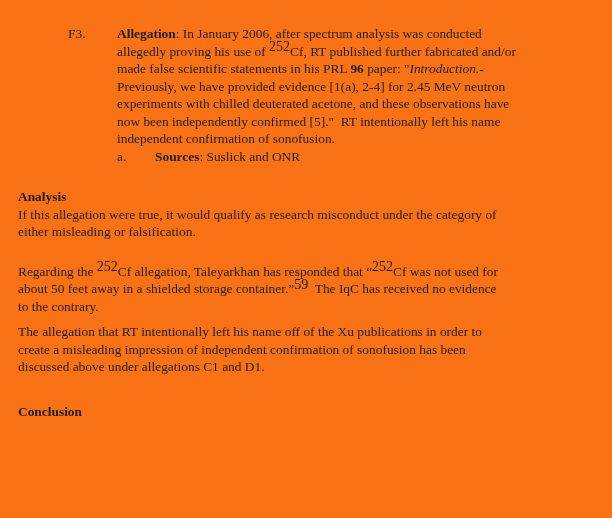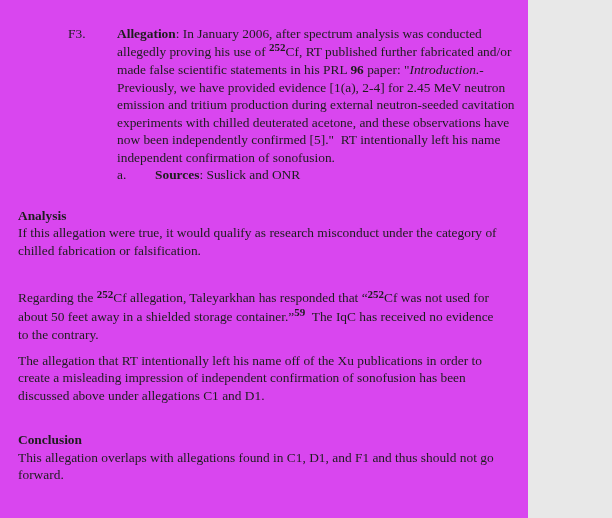--- a/index.html
+++ b/index.html
@@ -1,86 +1,81 @@
 <!DOCTYPE html>
 <html><head>
 <meta charset="utf-8">
 <style>
   html,body { margin:0; padding:0; background:#e8e8e8; }
   .page {
     position: relative;
-    width: 528px;
+    width: 612px;
     height: 518px;
-    background: #d946ef;
+    background: #f97316;
     box-sizing: border-box;
     padding: 25px 20px 0 18px;
     font-family: "Liberation Serif", "DejaVu Serif", serif;
     font-size: 13.4px;
     line-height: 17.5px;
     color: #1d1d1d;
     overflow: hidden;
   }
   .line { white-space: pre; }
   .b { font-weight: bold; font-family: Liberation Serif, serif; }
   .i { font-style: italic; }
-  .sup { font-size: 11px; position: relative; top: -4.5px; letter-spacing: 0; font-weight: bold; }
+  .sup { font-size: 14px; position: relative; top: -4.5px; letter-spacing: 0; }
   .hanging { display: flex; margin-left: 50px; }
   .hang-marker { width: 49px; flex: none; }
   .subitem { display: flex; white-space: pre; }
   .sub-marker { width: 38px; flex: none; }
   .heading { font-weight: bold; }
   .sec-analysis { margin-top: 23px; }
-  .para-2 { margin-top: 30px; }
+  .para-2 { margin-top: 22px; }
   .para-3 { margin-top: 8px; }
   .sec-conclusion { margin-top: 27px; }
 </style>
 </head>
 <body>
 
 <div class="page">
 
   <div class="hanging">
     <div class="hang-marker">F3.</div>
     <div class="hang-body">
       <div>
           <div class="line"><span class="b">Allegation</span><span>: In January 2006, after spectrum analysis was conducted</span></div>
           <div class="line"><span>allegedly proving his use of </span><span class="sup">252</span><span>Cf, RT published further fabricated and/or</span></div>
           <div class="line"><span>made false scientific statements in his PRL </span><span class="b">96</span><span> paper: "</span><span class="i">Introduction.-</span></div>
           <div class="line"><span>Previously, we have provided evidence [1(a), 2-4] for 2.45 MeV neutron</span></div>
-          <div class="line"><span>emission and tritium production during external neutron-seeded cavitation</span></div>
           <div class="line"><span>experiments with chilled deuterated acetone, and these observations have</span></div>
           <div class="line"><span>now been independently confirmed [5]."  RT intentionally left his name</span></div>
           <div class="line"><span>independent confirmation of sonofusion.</span></div>
         </div>
       <div class="subitem">
         <span class="sub-marker">a.</span>
         <span><span class="b">Sources</span><span>: Suslick and ONR</span></span>
       </div>
     </div>
   </div>
 
   <div class="sec-analysis">
     <div class="heading">Analysis</div>
     <div class="para-1">
         <div class="line"><span>If this allegation were true, it would qualify as research misconduct under the category of</span></div>
-        <div class="line"><span>chilled fabrication or falsification.</span></div>
+        <div class="line"><span>either misleading or falsification.</span></div>
       </div>
     <div class="para-2">
         <div class="line"><span>Regarding the </span><span class="sup">252</span><span>Cf allegation, Taleyarkhan has responded that “</span><span class="sup">252</span><span>Cf was not used for</span></div>
         <div class="line"><span>about 50 feet away in a shielded storage container.”</span><span class="sup">59</span><span>  The IqC has received no evidence</span></div>
         <div class="line"><span>to the contrary.</span></div>
       </div>
     <div class="para-3">
         <div class="line"><span>The allegation that RT intentionally left his name off of the Xu publications in order to</span></div>
         <div class="line"><span>create a misleading impression of independent confirmation of sonofusion has been</span></div>
         <div class="line"><span>discussed above under allegations C1 and D1.</span></div>
       </div>
   </div>
 
   <div class="sec-conclusion">
     <div class="heading">Conclusion</div>
-    <div class="para-1">
-        <div class="line"><span>This allegation overlaps with allegations found in C1, D1, and F1 and thus should not go</span></div>
-        <div class="line"><span>forward.</span></div>
-      </div>
   </div>
 
 </div>
 
 </body></html>

